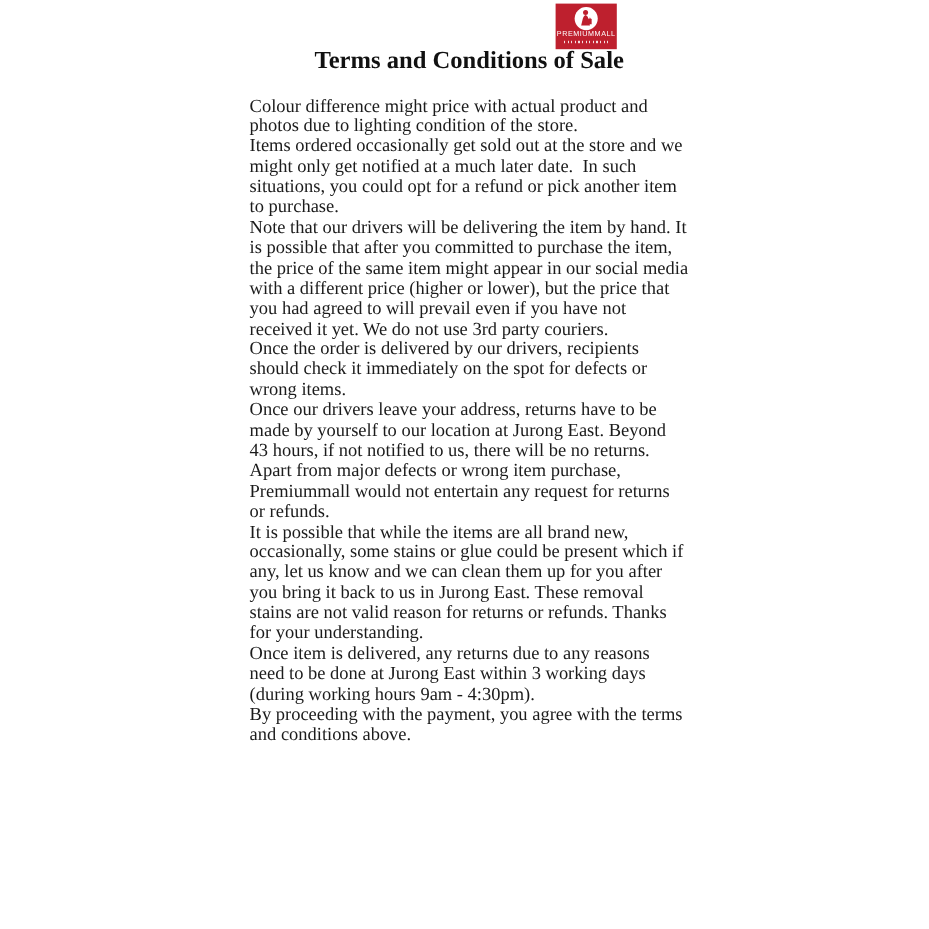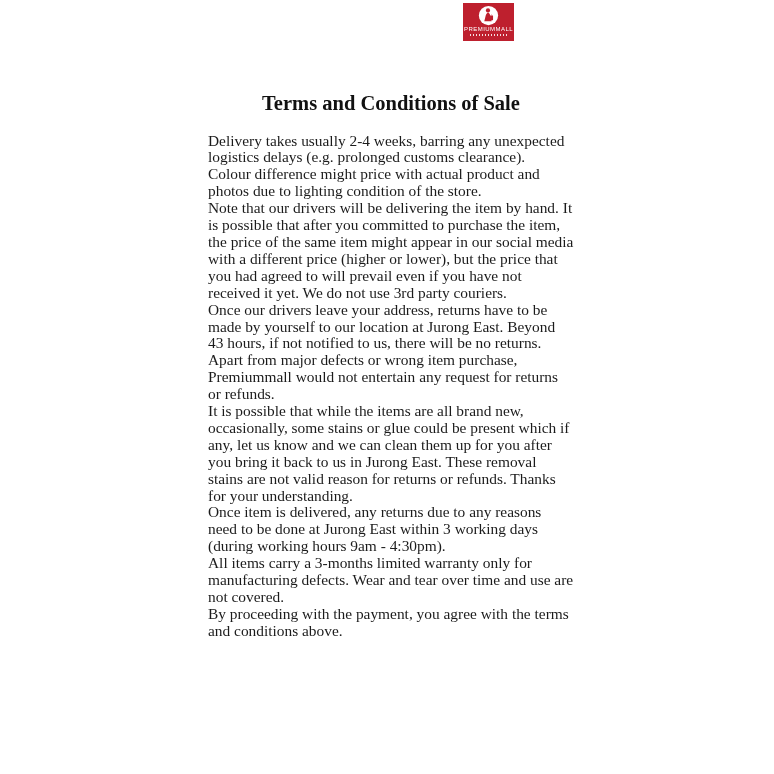--- a/index.html
+++ b/index.html
@@ -41,21 +41,21 @@
 
   
   .content {
     position: absolute;
     left: 208px; top: 0;
     width: 366px;
     color: #1b1b1b;
   }
   .doc-title {
     margin: 0;
-    padding-top: 92px;
+    padding-top: 40px;
     font-size: 20.5px;
     font-weight: bold;
     line-height: 1.1;
     text-align: center;
     color: #111111;
   }
   .terms-body {
     margin-top: 18px;
     font-size: 15.4px;
     line-height: 16.9px;
@@ -79,24 +79,24 @@
       <path d="M14.4 12.6 C14.4 11.2 16.6 11.2 16.6 12.6" stroke="#be202e" stroke-width="0.7" fill="none"></path>
     </svg>
     <div class="logo-brand">PREMIUMMALL</div>
     <div class="logo-tagline"></div>
   </div>
 
   <div class="content">
     <h1 class="doc-title">Terms and Conditions of Sale</h1>
 
     <div class="terms-body">
-      <p>Delivery takes usually 2-4 weeks, barring any unexpected logistics delays (e.g. prolonged customs clearance).</p>
       <p>Colour difference might price with actual product and photos due to lighting condition of the store.</p>
+      <p>Items ordered occasionally get sold out at the store and we might only get notified at a much later date.  In such situations, you could opt for a refund or pick another item to purchase.</p>
       <p>Note that our drivers will be delivering the item by hand. It is possible that after you committed to purchase the item, the price of the same item might appear in our social media with a different price (higher or lower), but the price that you had agreed to will prevail even if you have not received it yet. We do not use 3rd party couriers.</p>
+      <p>Once the order is delivered by our drivers, recipients should check it immediately on the spot for defects or wrong items.</p>
       <p>Once our drivers leave your address, returns have to be made by yourself to our location at Jurong East. Beyond 43 hours, if not notified to us, there will be no returns. Apart from major defects or wrong item purchase, Premiummall would not entertain any request for returns or refunds.</p>
       <p>It is possible that while the items are all brand new, occasionally, some stains or glue could be present which if any, let us know and we can clean them up for you after you bring it back to us in Jurong East. These removal stains are not valid reason for returns or refunds. Thanks for your understanding.</p>
       <p>Once item is delivered, any returns due to any reasons need to be done at Jurong East within 3 working days (during working hours 9am - 4:30pm).</p>
-      <p>All items carry a 3-months limited warranty only for manufacturing defects. Wear and tear over time and use are not covered.</p>
       <p>By proceeding with the payment, you agree with the terms and conditions above.</p>
     </div>
   </div>
 
 </div>
 
 </body></html>

